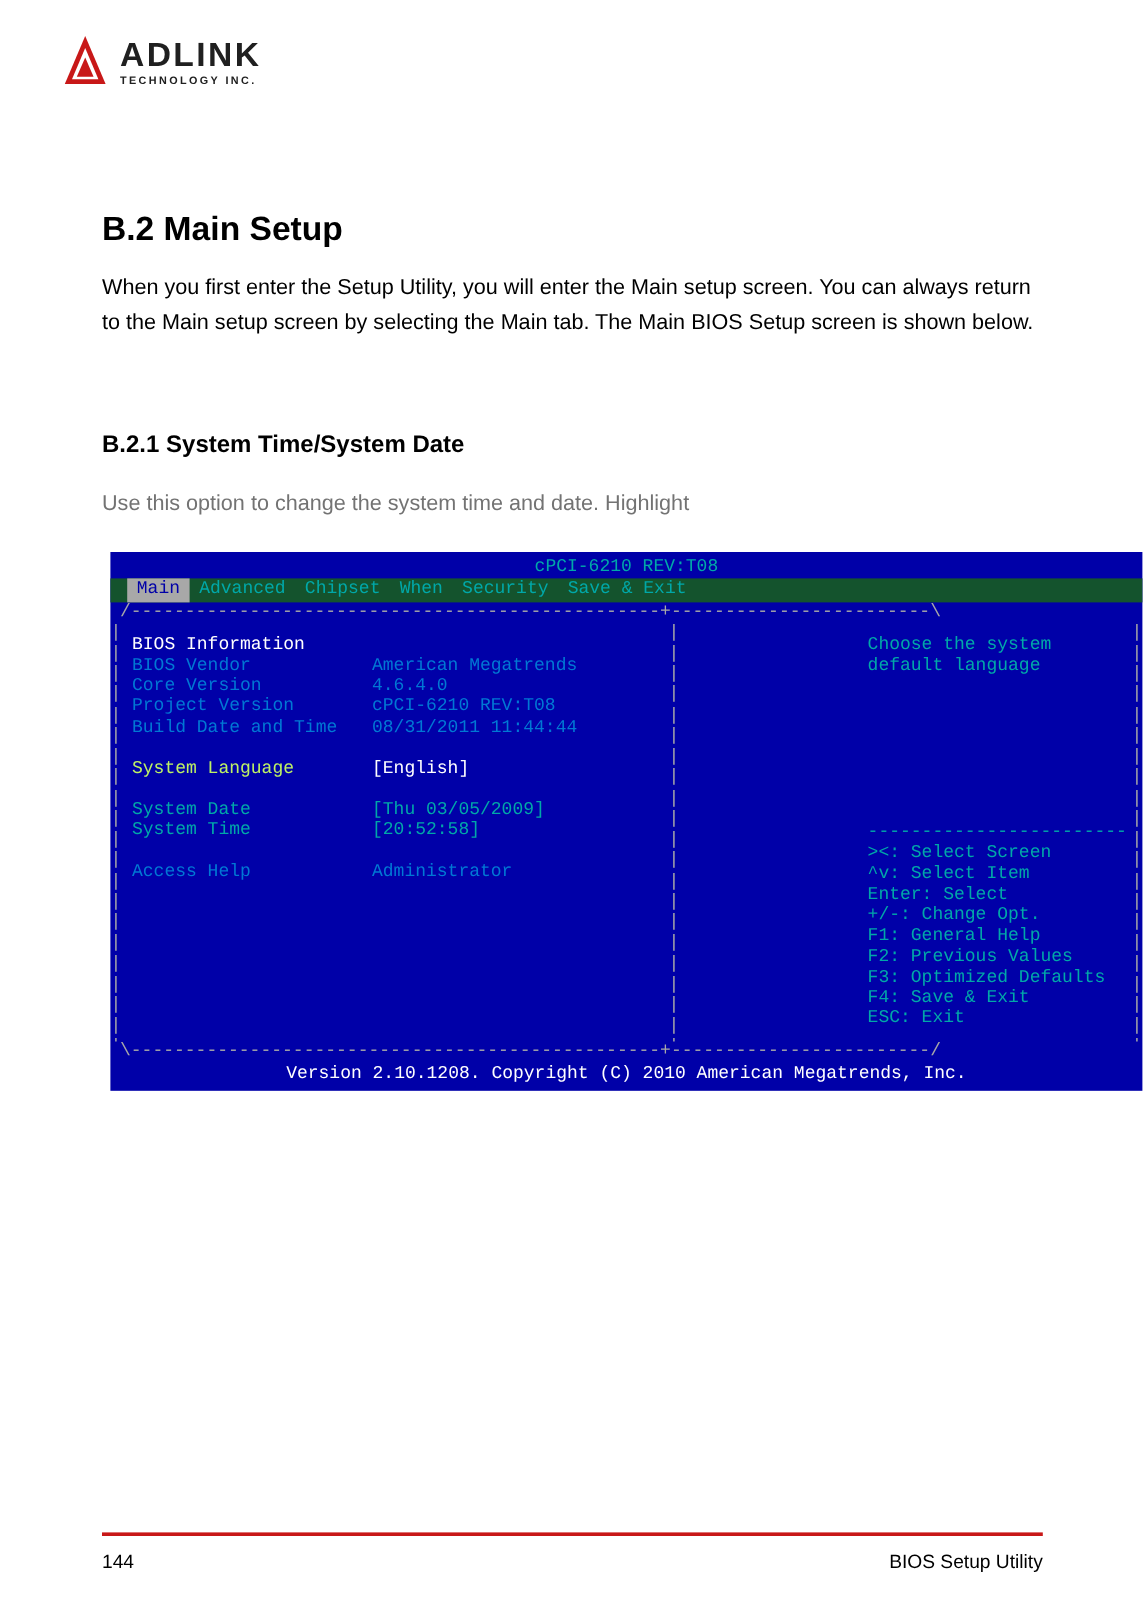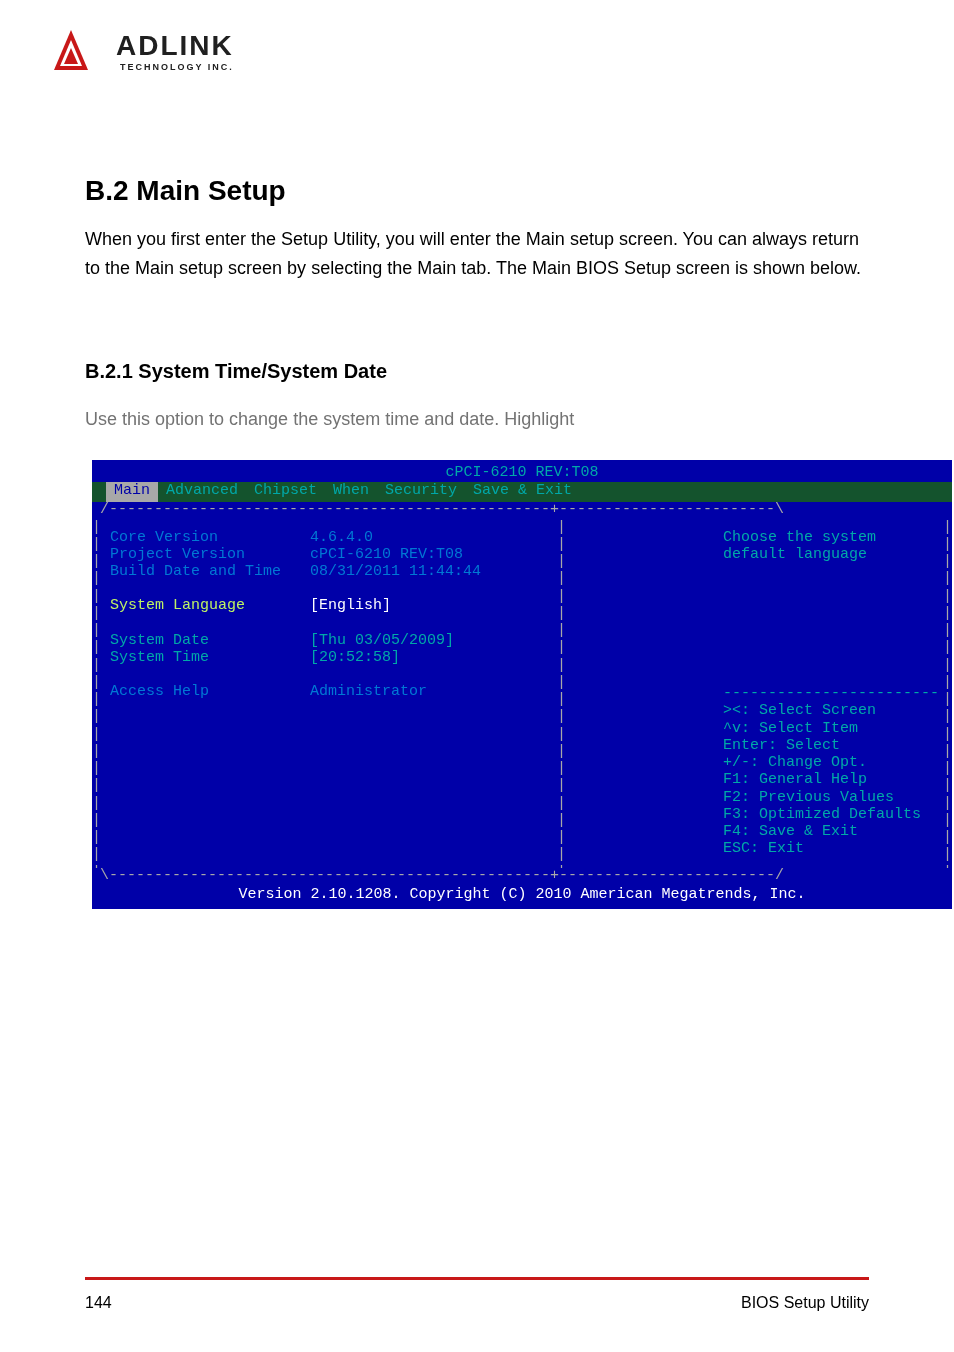--- a/index.html
+++ b/index.html
@@ -9,22 +9,21 @@
       background: #ffffff;
       font-family: Arial, sans-serif;
       position: relative;
     }
     .logo-container {
       position: absolute;
       top: 28px;
       left: 50px;
       display: flex;
       align-items: center;
-      gap: 24px;
-      text-align: right;
+      gap: 8px;
     }
     .logo-icon {
       width: 42px;
       height: 46px;
     }
     .logo-text {
       display: flex;
       flex-direction: column;
     }
     .logo-brand {
@@ -320,20 +319,27 @@
 |
 |
 |
 |
 |
 |
 |
 /</div>
 
     <div class="bios-left">
+      <div class="bios-row">
+          <span class="bios-label section">BIOS Information</span>
+        </div>
+      <div class="bios-row">
+          <span class="bios-label">BIOS Vendor</span>
+          <span class="bios-value">American Megatrends</span>
+        </div>
       <div class="bios-row">
           <span class="bios-label">Core Version</span>
           <span class="bios-value">4.6.4.0</span>
         </div>
       <div class="bios-row">
           <span class="bios-label">Project Version</span>
           <span class="bios-value">cPCI-6210 REV:T08</span>
         </div>
       <div class="bios-row">
           <span class="bios-label">Build Date and Time</span>

